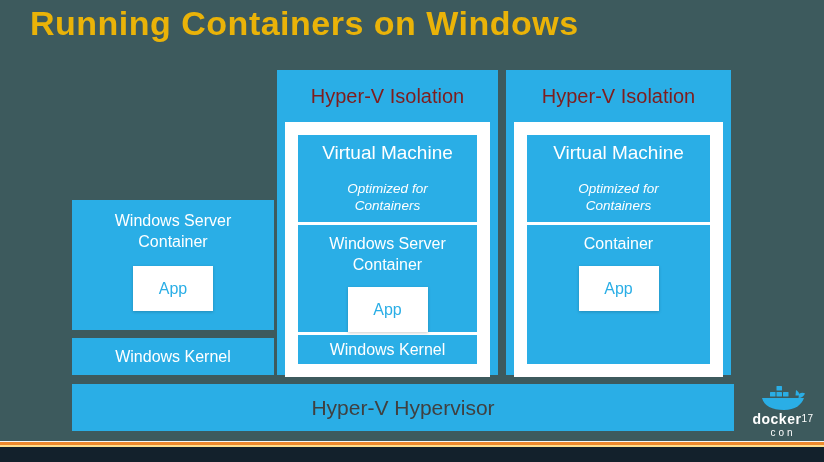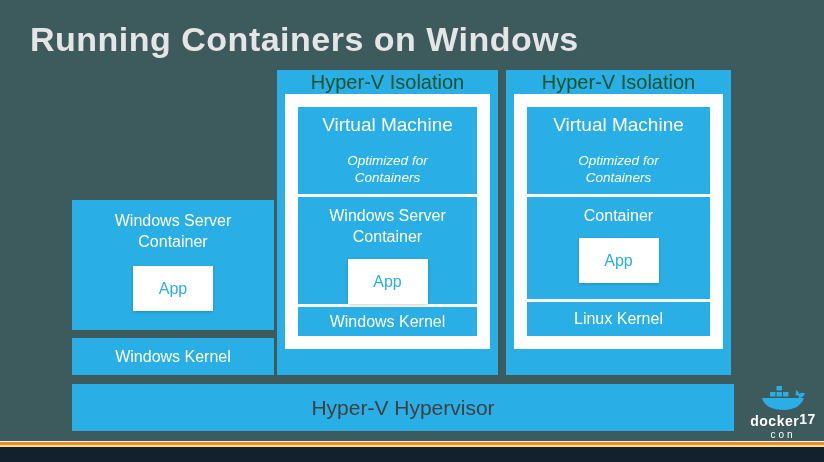--- a/index.html
+++ b/index.html
@@ -6,22 +6,22 @@
   html,body { width:824px; height:462px; }
   body {
     font-family:"Liberation Sans", sans-serif;
     background:#3d5a5d;
     position:relative;
     overflow:hidden;
   }
   .slide { position:absolute; inset:0; background:#3d5a5d; }
 
   .title {
-    position:absolute; left:30px; top:20px;
-    color:#e5e5e5; font-size:34px; font-weight:600; letter-spacing:0.5px;text-align:right;
+    position:absolute; left:30px; top:4px;
+    color:#eab308; font-size:34px; font-weight:600; letter-spacing:0.5px;text-align:right;
   }
 
   .box { background:#2aaee6; color:#ffffff; }
 
   
   .stack-left { position:absolute; left:72px; top:200px; width:202px; }
   .container-box {
     height:130px; text-align:center; padding-top:10px;
     font-size:16px; line-height:21px;
   }
@@ -33,22 +33,22 @@
   .kernel-box {
     margin-top:8px; height:37px;
     display:flex; align-items:center; justify-content:center; font-size:16px;
   }
 
   
   .hv-col { position:absolute; top:70px; background:#2aaee6; padding:0 8px 8px; }
   .hv-col.middle { left:277px; width:221px; height:305px; }
   .hv-col.right  { left:506px; width:225px; height:305px; }
   .hv-header {
-    height:24px; display:flex; align-items:center; justify-content:center;
-    color:#14532d; font-size:20px;
+    height:52px; display:flex; align-items:center; justify-content:center;
+    color:#7f1d1d; font-size:20px;
   }
   .vm-box {
     background:#ffffff; padding:13px; height:255px;
     display:flex; flex-direction:column; gap:3px;
   }
   .vm-section { background:#2aaee6; color:#ffffff; text-align:center; }
   .vm-head { padding:7px 0 8px; }
   .vm-title { font-size:19px; }
   .vm-sub { font-style:italic; font-size:13.5px; line-height:17px; margin-top:16px; }
   .vm-container { flex:1; padding-top:8px; font-size:16px; line-height:21px; }
@@ -64,21 +64,21 @@
     display:flex; align-items:center; justify-content:center; font-size:21px;
   }
 
   
   .logo {
     position:absolute; left:740px; top:382px; width:86px;
     text-align:center; color:#ffffff; line-height:1.05;
   }
   .logo svg { display:block; margin:0 auto; }
   .logo-text { font-size:14px; font-weight:700; letter-spacing:0.5px; }
-  .logo-year { font-size:14px; font-weight:700; vertical-align:2px; }
+  .logo-year { font-size:10px; font-weight:400; vertical-align:2px; }
   .logo-con { font-size:10px; letter-spacing:3px; margin-top:1px; }
 
   
   .stripes { position:absolute; left:0; right:0; bottom:0; }
   .stripe-w { height:1px; background:#f4f7f7; }
   .stripe-o { height:3px; background:#ee8a2e; }
   .stripe-y { height:2px; background:#ffdf8e; }
   .footer-bar { height:15px; background:#13212c; }
 </style>
 </head>
@@ -129,21 +129,20 @@
           <div>Optimized for</div>
           <div>Containers</div>
         </div>
       </div>
       <div class="vm-section vm-container">
         <div>Container</div>
         <div class="app-box">
           <span>App</span>
         </div>
       </div>
-      <div class="vm-section vm-kernel">Linux Kernel</div>
     </div>
   </div>
 
   <div class="hypervisor">Hyper-V Hypervisor</div>
 
   <div class="logo">
     <svg width="46" height="30" viewBox="0 0 92 60" aria-hidden="true">
       <g fill="#2aaee6">
         <rect x="20" y="20" width="11" height="9" rx="1"></rect>
         <rect x="33" y="20" width="11" height="9" rx="1"></rect>

